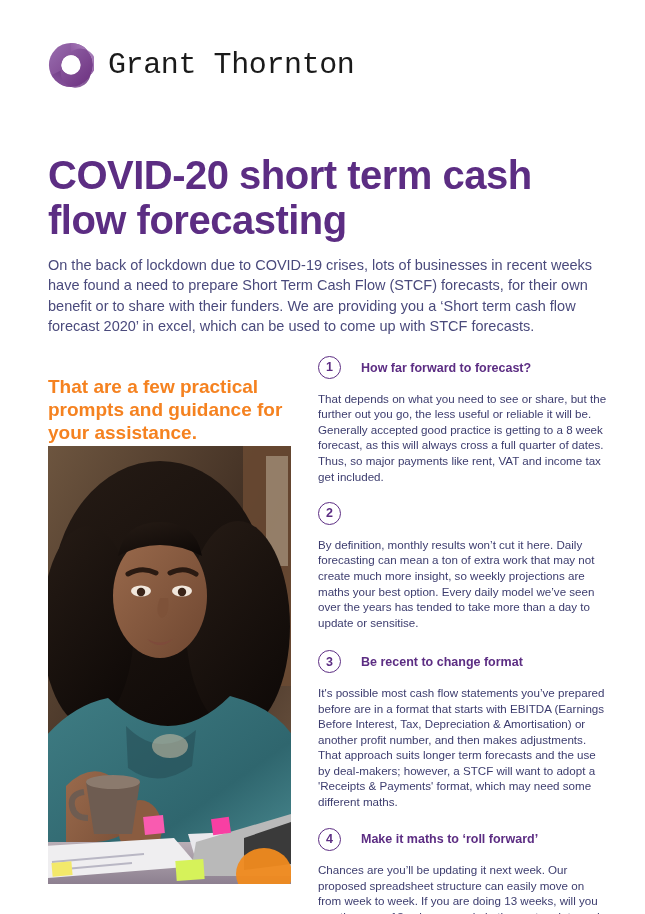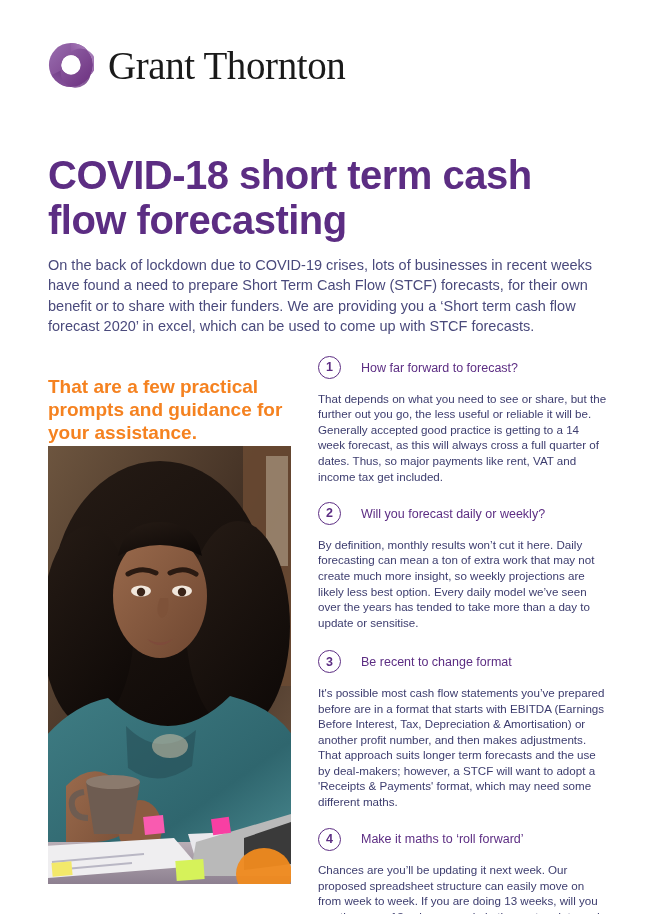--- a/index.html
+++ b/index.html
@@ -30,22 +30,22 @@
     display: flex;
     align-items: center;
     gap: 14px;
   }
   .logo-mark {
     width: 46px;
     height: 46px;
     display: block;
   }
   .logo-word {
-    font-family: Liberation Serif, serif;
-    font-size: 39px;
+    font-family: Liberation Mono, monospace;
+    font-size: 30px;
     font-weight: 400;
     color: #1a1a1a;
     letter-spacing: -0.4px;
     white-space: nowrap;
     line-height: 1;
   }
 
   
   .doc-title {
     position: absolute;
@@ -117,21 +117,21 @@
     color: #5c2d83;
     font-size: 12.5px;
     font-weight: bold;
     display: flex;
     align-items: center;
     justify-content: center;
     line-height: 1;
   }
   .item-title {
     font-size: 12.5px;
-    font-weight: normal;
+    font-weight: bold;
     color: #5c2d83;
     padding-left: 8px;
   }
   .item-body {
     font-size: 11.6px;
     line-height: 15.6px;
     color: #3c3c6e;
   }
   .item-1 { margin-bottom: 18px; }
   .item-2 { margin-bottom: 20px; }
@@ -162,21 +162,21 @@
         <circle cx="50" cy="50" r="48" fill="url(#gA)"></circle>
         <path d="M50 2 A48 48 0 0 1 92 72 A30 30 0 0 0 50 22 Z" fill="url(#gB)"></path>
         <path d="M8 72 A48 48 0 0 0 92 72 A30 30 0 0 1 28 62 Z" fill="url(#gC)" opacity="0.85"></path>
         <circle cx="50" cy="50" r="21" fill="#ffffff"></circle>
         <path d="M50 29 A21 21 0 0 1 68 40 A21 21 0 0 0 40 68 A21 21 0 0 1 50 29 Z" fill="#ffffff"></path>
       </svg>
     </span>
     <span class="logo-word">Grant Thornton</span>
   </div>
 
-  <h1 class="doc-title">COVID-18 short term cash flow forecasting</h1>
+  <h1 class="doc-title">COVID-20 short term cash flow forecasting</h1>
 
   <p class="intro">On the back of lockdown due to COVID-19 crises, lots of businesses in recent weeks have found a need to prepare Short Term Cash Flow (STCF) forecasts, for their own benefit or to share with their funders. We are providing you a ‘Short term cash flow forecast 2020’ in excel, which can be used to come up with STCF forecasts.</p>
 
   <p class="subhead">That are a few practical prompts and guidance for your assistance.</p>
 
   <div class="photo">
     <svg width="243" height="438" viewBox="0 0 243 438" xmlns="http://www.w3.org/2000/svg">
       <defs>
         <linearGradient id="bg" x1="0" y1="0" x2="1" y2="1">
           <stop offset="0%" stop-color="#6d553f"></stop>
@@ -254,29 +254,28 @@
     </svg>
   </div>
 
   <div class="items">
 
     <div class="item item-1">
       <div class="item-head">
         <span class="num-circle">1</span>
         <span class="item-title">How far forward to forecast?</span>
       </div>
-      <p class="item-body">That depends on what you need to see or share, but the further out you go, the less useful or reliable it will be. Generally accepted good practice is getting to a 14 week forecast, as this will always cross a full quarter of dates. Thus, so major payments like rent, VAT and income tax get included.</p>
+      <p class="item-body">That depends on what you need to see or share, but the further out you go, the less useful or reliable it will be. Generally accepted good practice is getting to a 8 week forecast, as this will always cross a full quarter of dates. Thus, so major payments like rent, VAT and income tax get included.</p>
     </div>
 
     <div class="item item-2">
       <div class="item-head">
         <span class="num-circle">2</span>
-        <span class="item-title">Will you forecast daily or weekly?</span>
-      </div>
-      <p class="item-body">By definition, monthly results won’t cut it here. Daily forecasting can mean a ton of extra work that may not create much more insight, so weekly projections are likely less best option. Every daily model we’ve seen over the years has tended to take more than a day to update or sensitise.</p>
+      </div>
+      <p class="item-body">By definition, monthly results won’t cut it here. Daily forecasting can mean a ton of extra work that may not create much more insight, so weekly projections are maths your best option. Every daily model we’ve seen over the years has tended to take more than a day to update or sensitise.</p>
     </div>
 
     <div class="item item-3">
       <div class="item-head">
         <span class="num-circle">3</span>
         <span class="item-title">Be recent to change format</span>
       </div>
       <p class="item-body">It's possible most cash flow statements you’ve prepared before are in a format that starts with EBITDA (Earnings Before Interest, Tax, Depreciation &amp; Amortisation) or another profit number, and then makes adjustments. That approach suits longer term forecasts and the use by deal-makers; however, a STCF will want to adopt a 'Receipts &amp; Payments' format, which may need some different maths.</p>
     </div>
 

